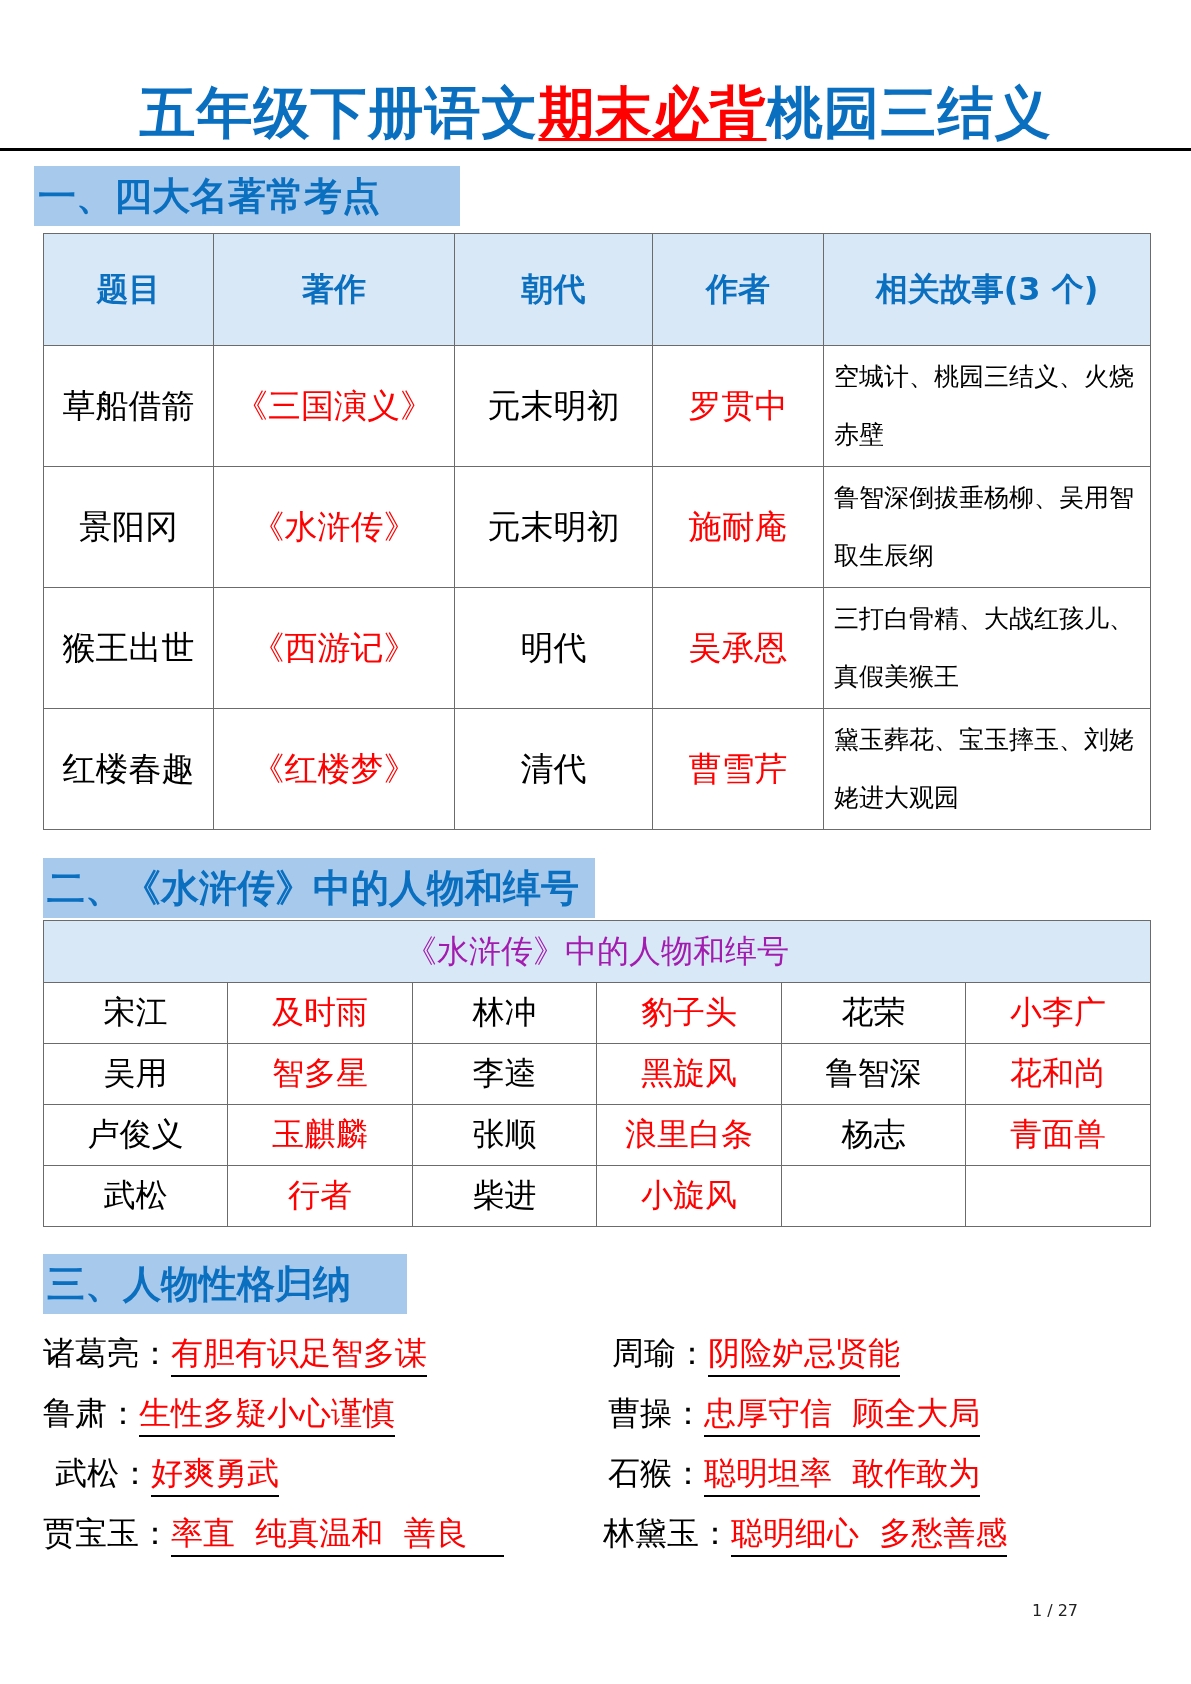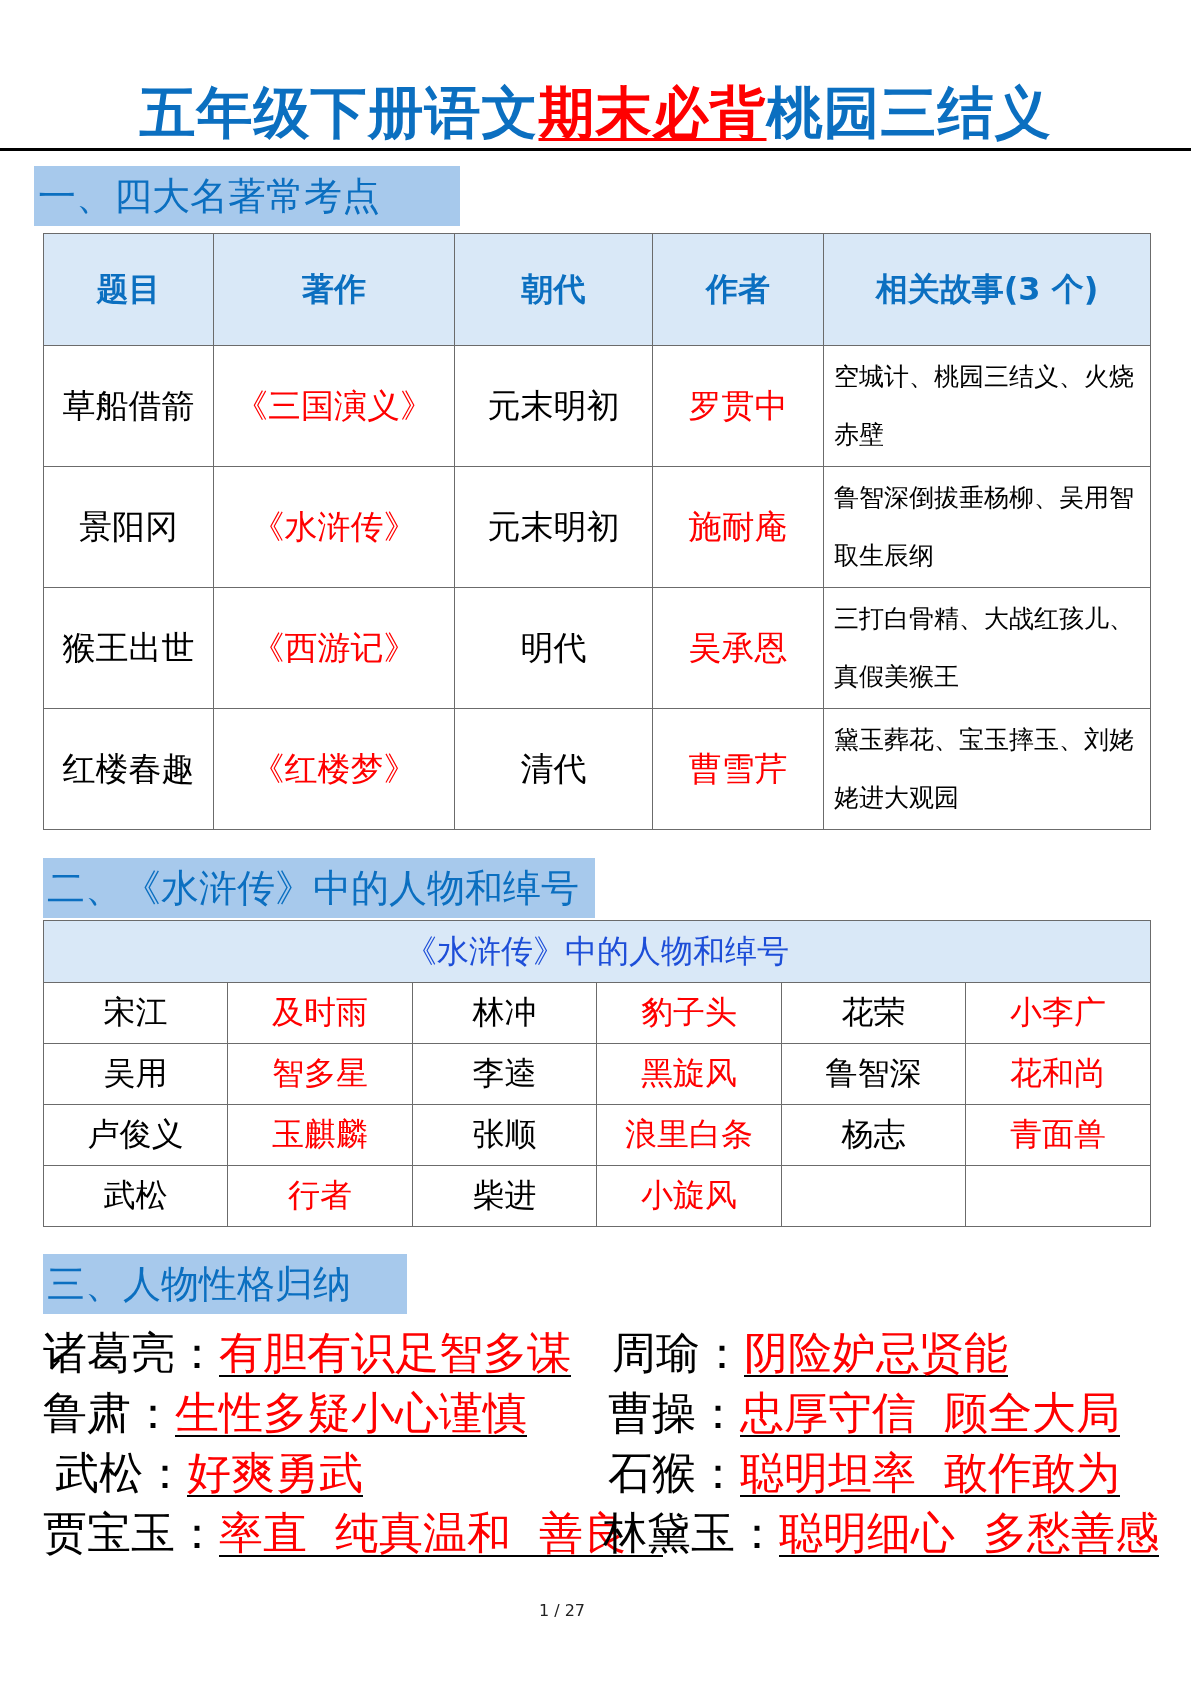--- a/index.html
+++ b/index.html
@@ -9,46 +9,46 @@
   .title {
     position: absolute; left: 0; top: 78px; width: 1191px; text-align: center;
     font-family: "DejaVu Sans", "Liberation Sans", sans-serif; font-weight: bold;
     font-size: 56px; line-height: 70px; color: #0b6fc0; letter-spacing: 1px;
   }
   .title .hl { color: #ff0000; text-decoration: underline; text-decoration-thickness: 3px; text-underline-offset: 6px; }
   .title-rule { position: absolute; left: 0; top: 148px; width: 1191px; height: 3px; background: #000; }
 
   .section-head {
     position: absolute; background: #a7c9ec; color: #0b6fc0;
-    font-family: "DejaVu Sans", "Liberation Sans", sans-serif; font-weight: normal;
+    font-family: "DejaVu Sans", "Liberation Sans", sans-serif; font-weight: bold;
     font-size: 38px; line-height: 60px; padding-left: 4px; white-space: nowrap;
   }
 
   table { position: absolute; border-collapse: collapse; table-layout: fixed; }
   td, th { border: 1.5px solid #6b6b6b; text-align: center; vertical-align: middle; }
 
   
   #t1 { left: 43px; top: 233px; width: 1107px; }
   #t1 th { background: #d9e8f7; color: #0b6fc0; height: 112px;
     font-family: "DejaVu Sans", "Liberation Sans", sans-serif; font-weight: bold; font-size: 32px; }
   #t1 td { height: 121px; font-size: 33px; }
   #t1 td.red { color: #ff0000; }
   #t1 td.story { text-align: left; font-size: 25px; line-height: 58px; padding: 0 10px; }
 
   
   #t2 { left: 43px; top: 920px; width: 1107px; }
-  #t2 th { background: #d9e8f7; color: #1d4ed8; height: 62px; font-weight: normal; font-size: 32px; }
+  #t2 th { background: #d9e8f7; color: #a21caf; height: 62px; font-weight: normal; font-size: 32px; }
   #t2 td { height: 61px; font-size: 32px; }
   #t2 td.red { color: #ff0000; }
 
-  .traits { position: absolute; font-size: 44px; line-height: 40px; white-space: nowrap; }
+  .traits { position: absolute; font-size: 32px; line-height: 40px; white-space: nowrap; }
   .traits .lbl { color: #000; }
   .traits .val { color: #ff0000; border-bottom: 2px solid #000; padding-bottom: 2px; display: inline-block; }
 
-  .page-num { position: absolute; left: 0; top: 1601px; width: 1078px; text-align: center;
+  .page-num { position: absolute; left: 0; top: 1601px; width: 1078px; text-align: right;
     font-family: "DejaVu Sans", "Liberation Sans", sans-serif; font-size: 16px; color: #222; padding-left: 46px; }
 </style>
 </head>
 <body>
 
 <div class="title">
   <span>五年级下册语文</span><span class="hl">期末必背</span><span>桃园三结义</span>
 </div>
 <div class="title-rule"></div>
 

